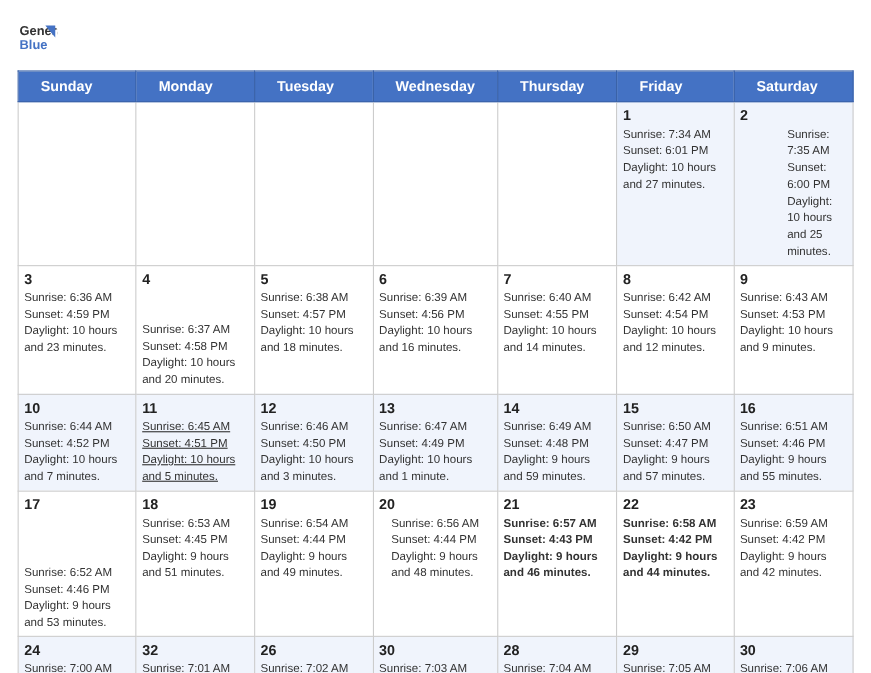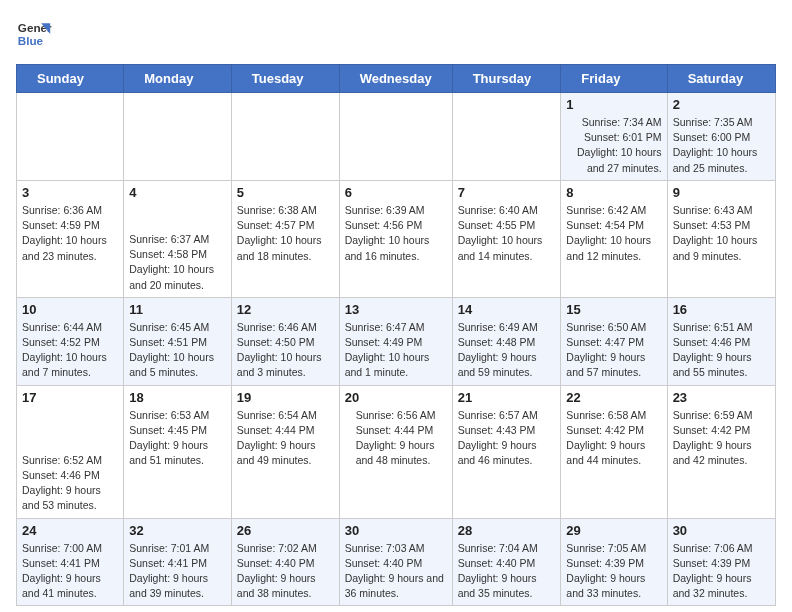--- a/index.html
+++ b/index.html
@@ -112,27 +112,27 @@
   </thead>
   <tbody>
   <tr>
         <td class="empty-cell"></td>
         <td class="empty-cell"></td>
         <td class="empty-cell"></td>
         <td class="empty-cell"></td>
         <td class="empty-cell"></td>
         <td>
           <span class="day-number">1</span>
-          <div class="day-info" style="white-space: pre-line; text-align: right;">Sunrise: 7:34 AM
+          <div class="day-info" style="white-space: pre-line;">Sunrise: 7:34 AM
 Sunset: 6:01 PM
 Daylight: 10 hours and 27 minutes.</div>
         </td>
         <td>
           <span class="day-number">2</span>
-          <div class="day-info" style="white-space: pre-line;">Sunrise: 7:35 AM
+          <div class="day-info" style="white-space: pre-line; margin-left: 43px;">Sunrise: 7:35 AM
 Sunset: 6:00 PM
 Daylight: 10 hours and 25 minutes.</div>
         </td>
       </tr>
       <tr>
         <td>
           <span class="day-number">3</span>
           <div class="day-info" style="white-space: pre-line;">Sunrise: 6:36 AM
 Sunset: 4:59 PM
 Daylight: 10 hours and 23 minutes.</div>
@@ -176,21 +176,21 @@
       </tr>
       <tr>
         <td>
           <span class="day-number">10</span>
           <div class="day-info" style="white-space: pre-line;">Sunrise: 6:44 AM
 Sunset: 4:52 PM
 Daylight: 10 hours and 7 minutes.</div>
         </td>
         <td>
           <span class="day-number">11</span>
-          <div class="day-info" style="white-space: pre-line;">Sunrise: 6:45 AM
+          <div class="day-info" style="white-space: pre-line; text-decoration: underline;">Sunrise: 6:45 AM
 Sunset: 4:51 PM
 Daylight: 10 hours and 5 minutes.</div>
         </td>
         <td>
           <span class="day-number">12</span>
           <div class="day-info" style="white-space: pre-line;">Sunrise: 6:46 AM
 Sunset: 4:50 PM
 Daylight: 10 hours and 3 minutes.</div>
         </td>
         <td>
@@ -238,27 +238,27 @@
 Daylight: 9 hours and 49 minutes.</div>
         </td>
         <td>
           <span class="day-number">20</span>
           <div class="day-info" style="white-space: pre-line; margin-left: 11px;">Sunrise: 6:56 AM
 Sunset: 4:44 PM
 Daylight: 9 hours and 48 minutes.</div>
         </td>
         <td>
           <span class="day-number">21</span>
-          <div class="day-info" style="white-space: pre-line;">Sunrise: 6:57 AM
+          <div class="day-info" style="white-space: pre-line; font-weight: bold;">Sunrise: 6:57 AM
 Sunset: 4:43 PM
 Daylight: 9 hours and 46 minutes.</div>
         </td>
         <td>
           <span class="day-number">22</span>
-          <div class="day-info" style="white-space: pre-line;">Sunrise: 6:58 AM
+          <div class="day-info" style="white-space: pre-line; font-weight: bold;">Sunrise: 6:58 AM
 Sunset: 4:42 PM
 Daylight: 9 hours and 44 minutes.</div>
         </td>
         <td>
           <span class="day-number">23</span>
           <div class="day-info" style="white-space: pre-line;">Sunrise: 6:59 AM
 Sunset: 4:42 PM
 Daylight: 9 hours and 42 minutes.</div>
         </td>
       </tr>

